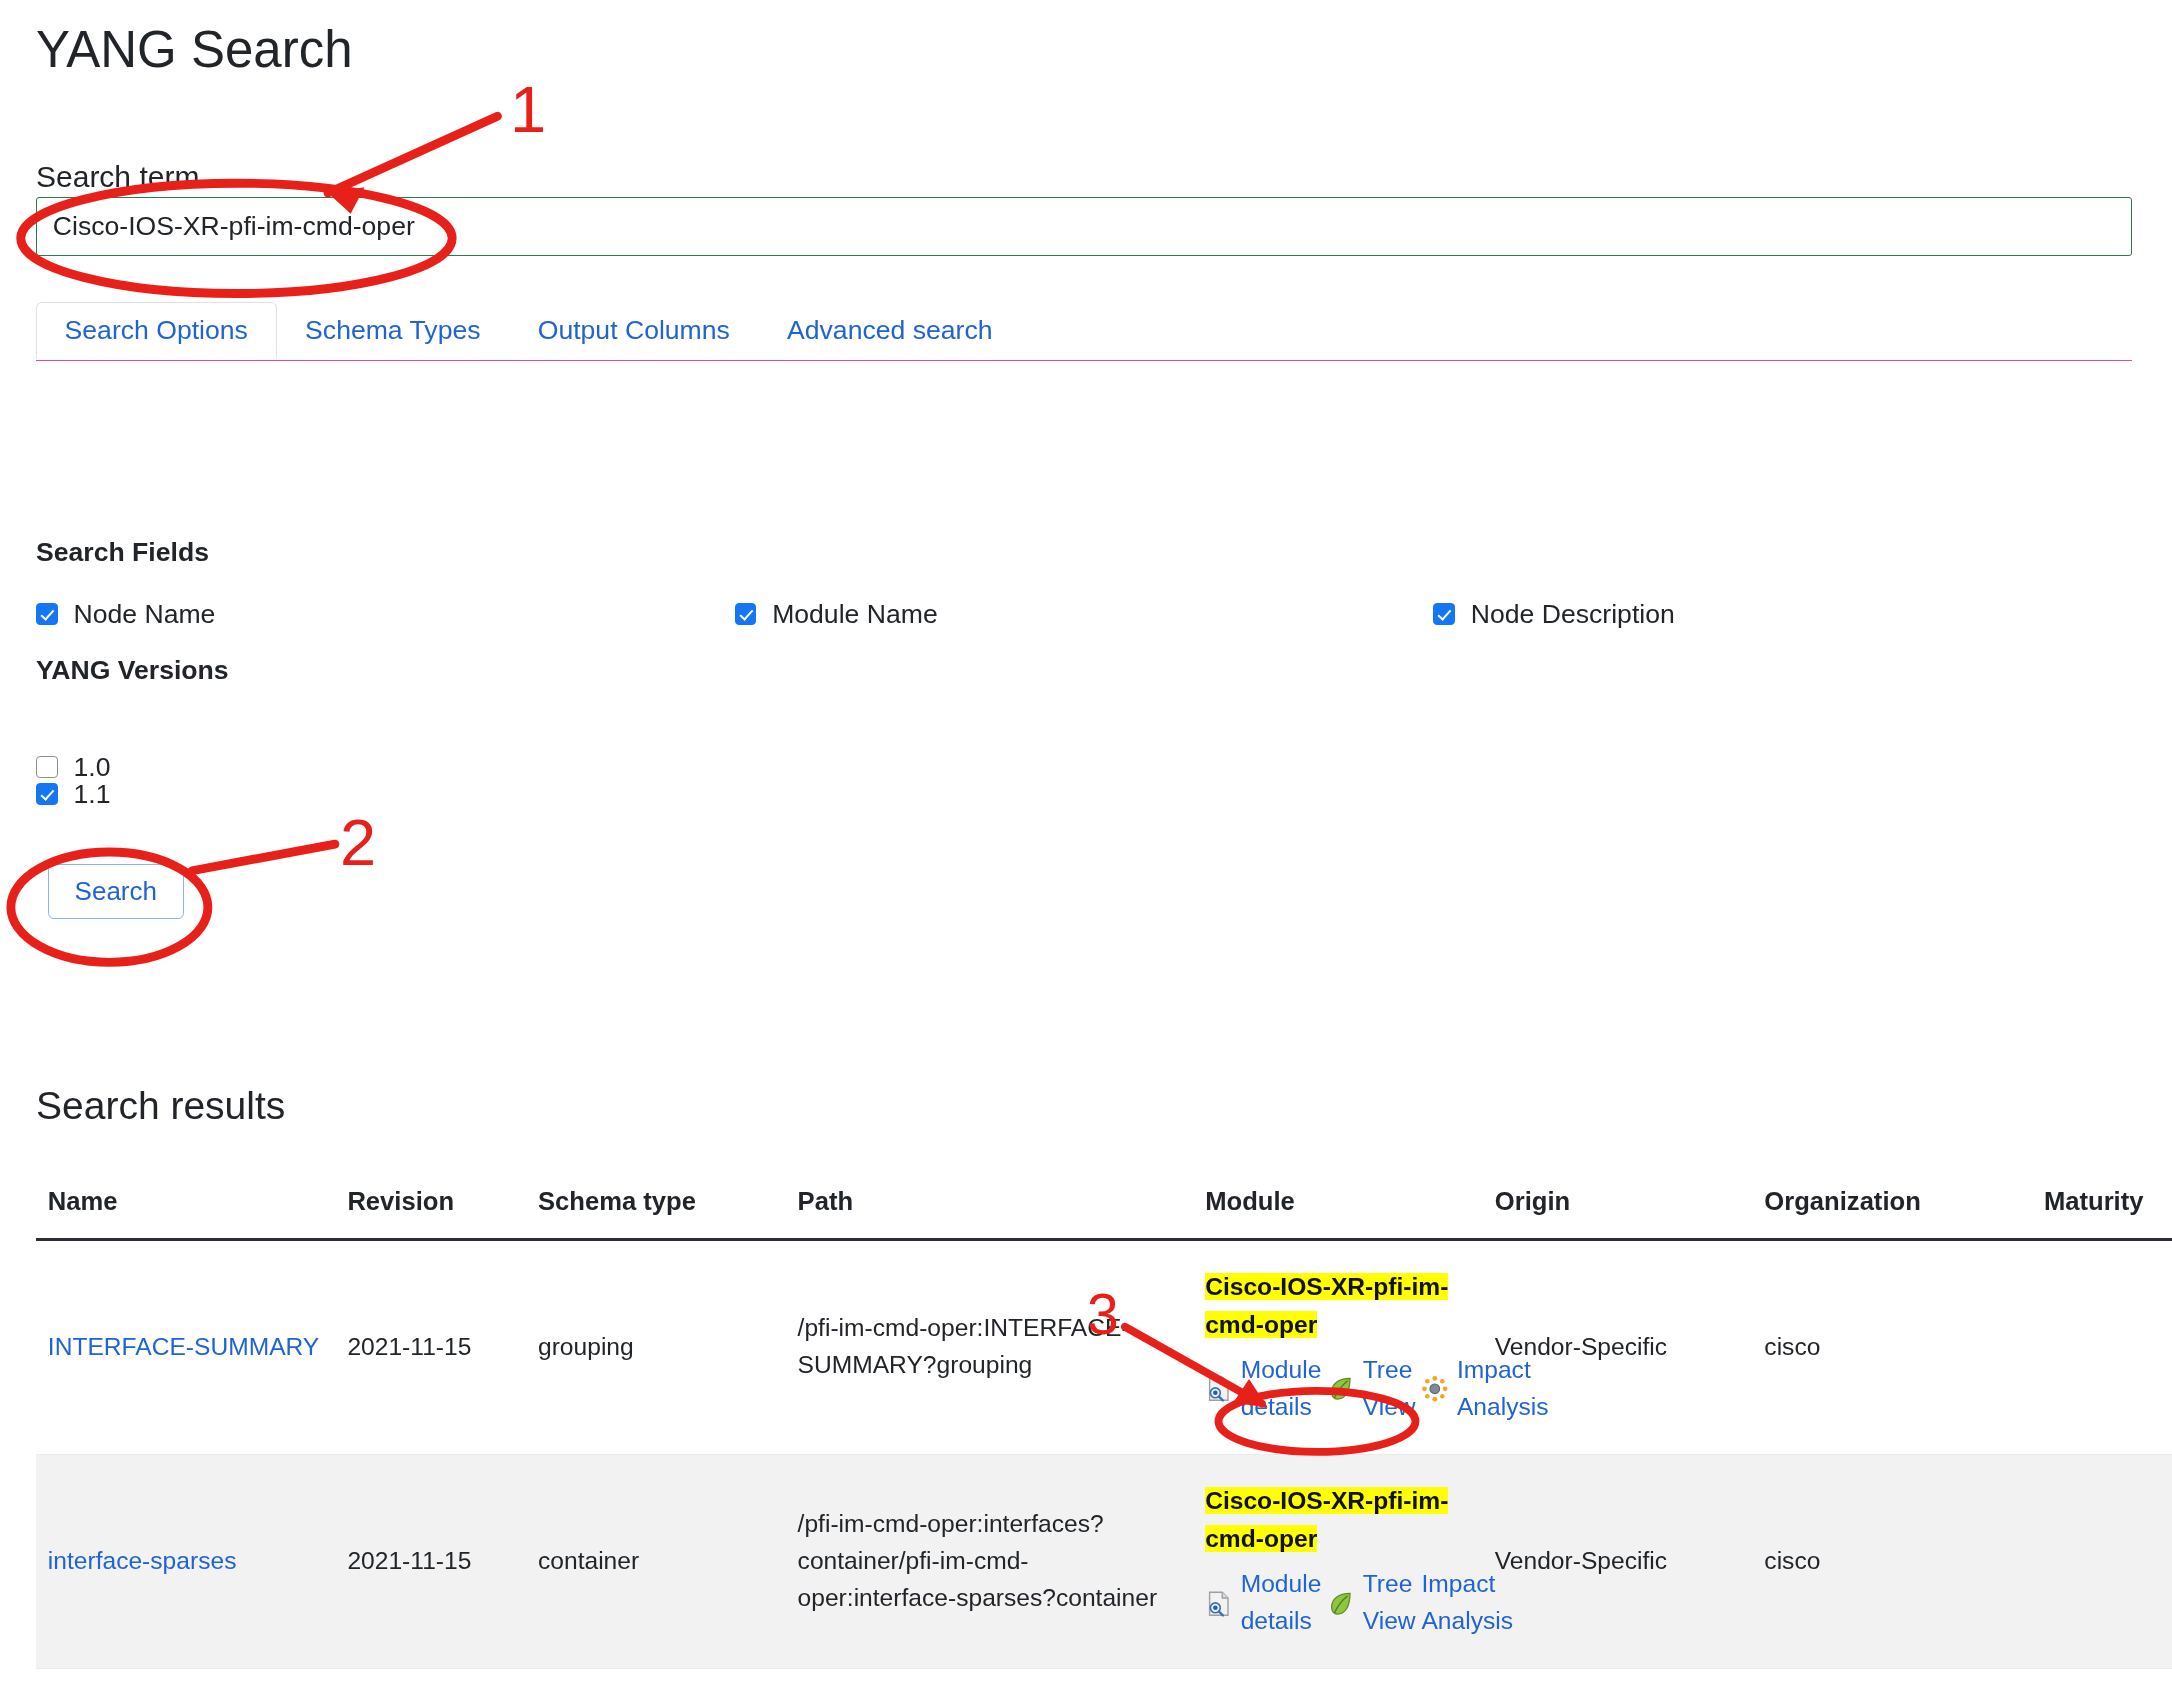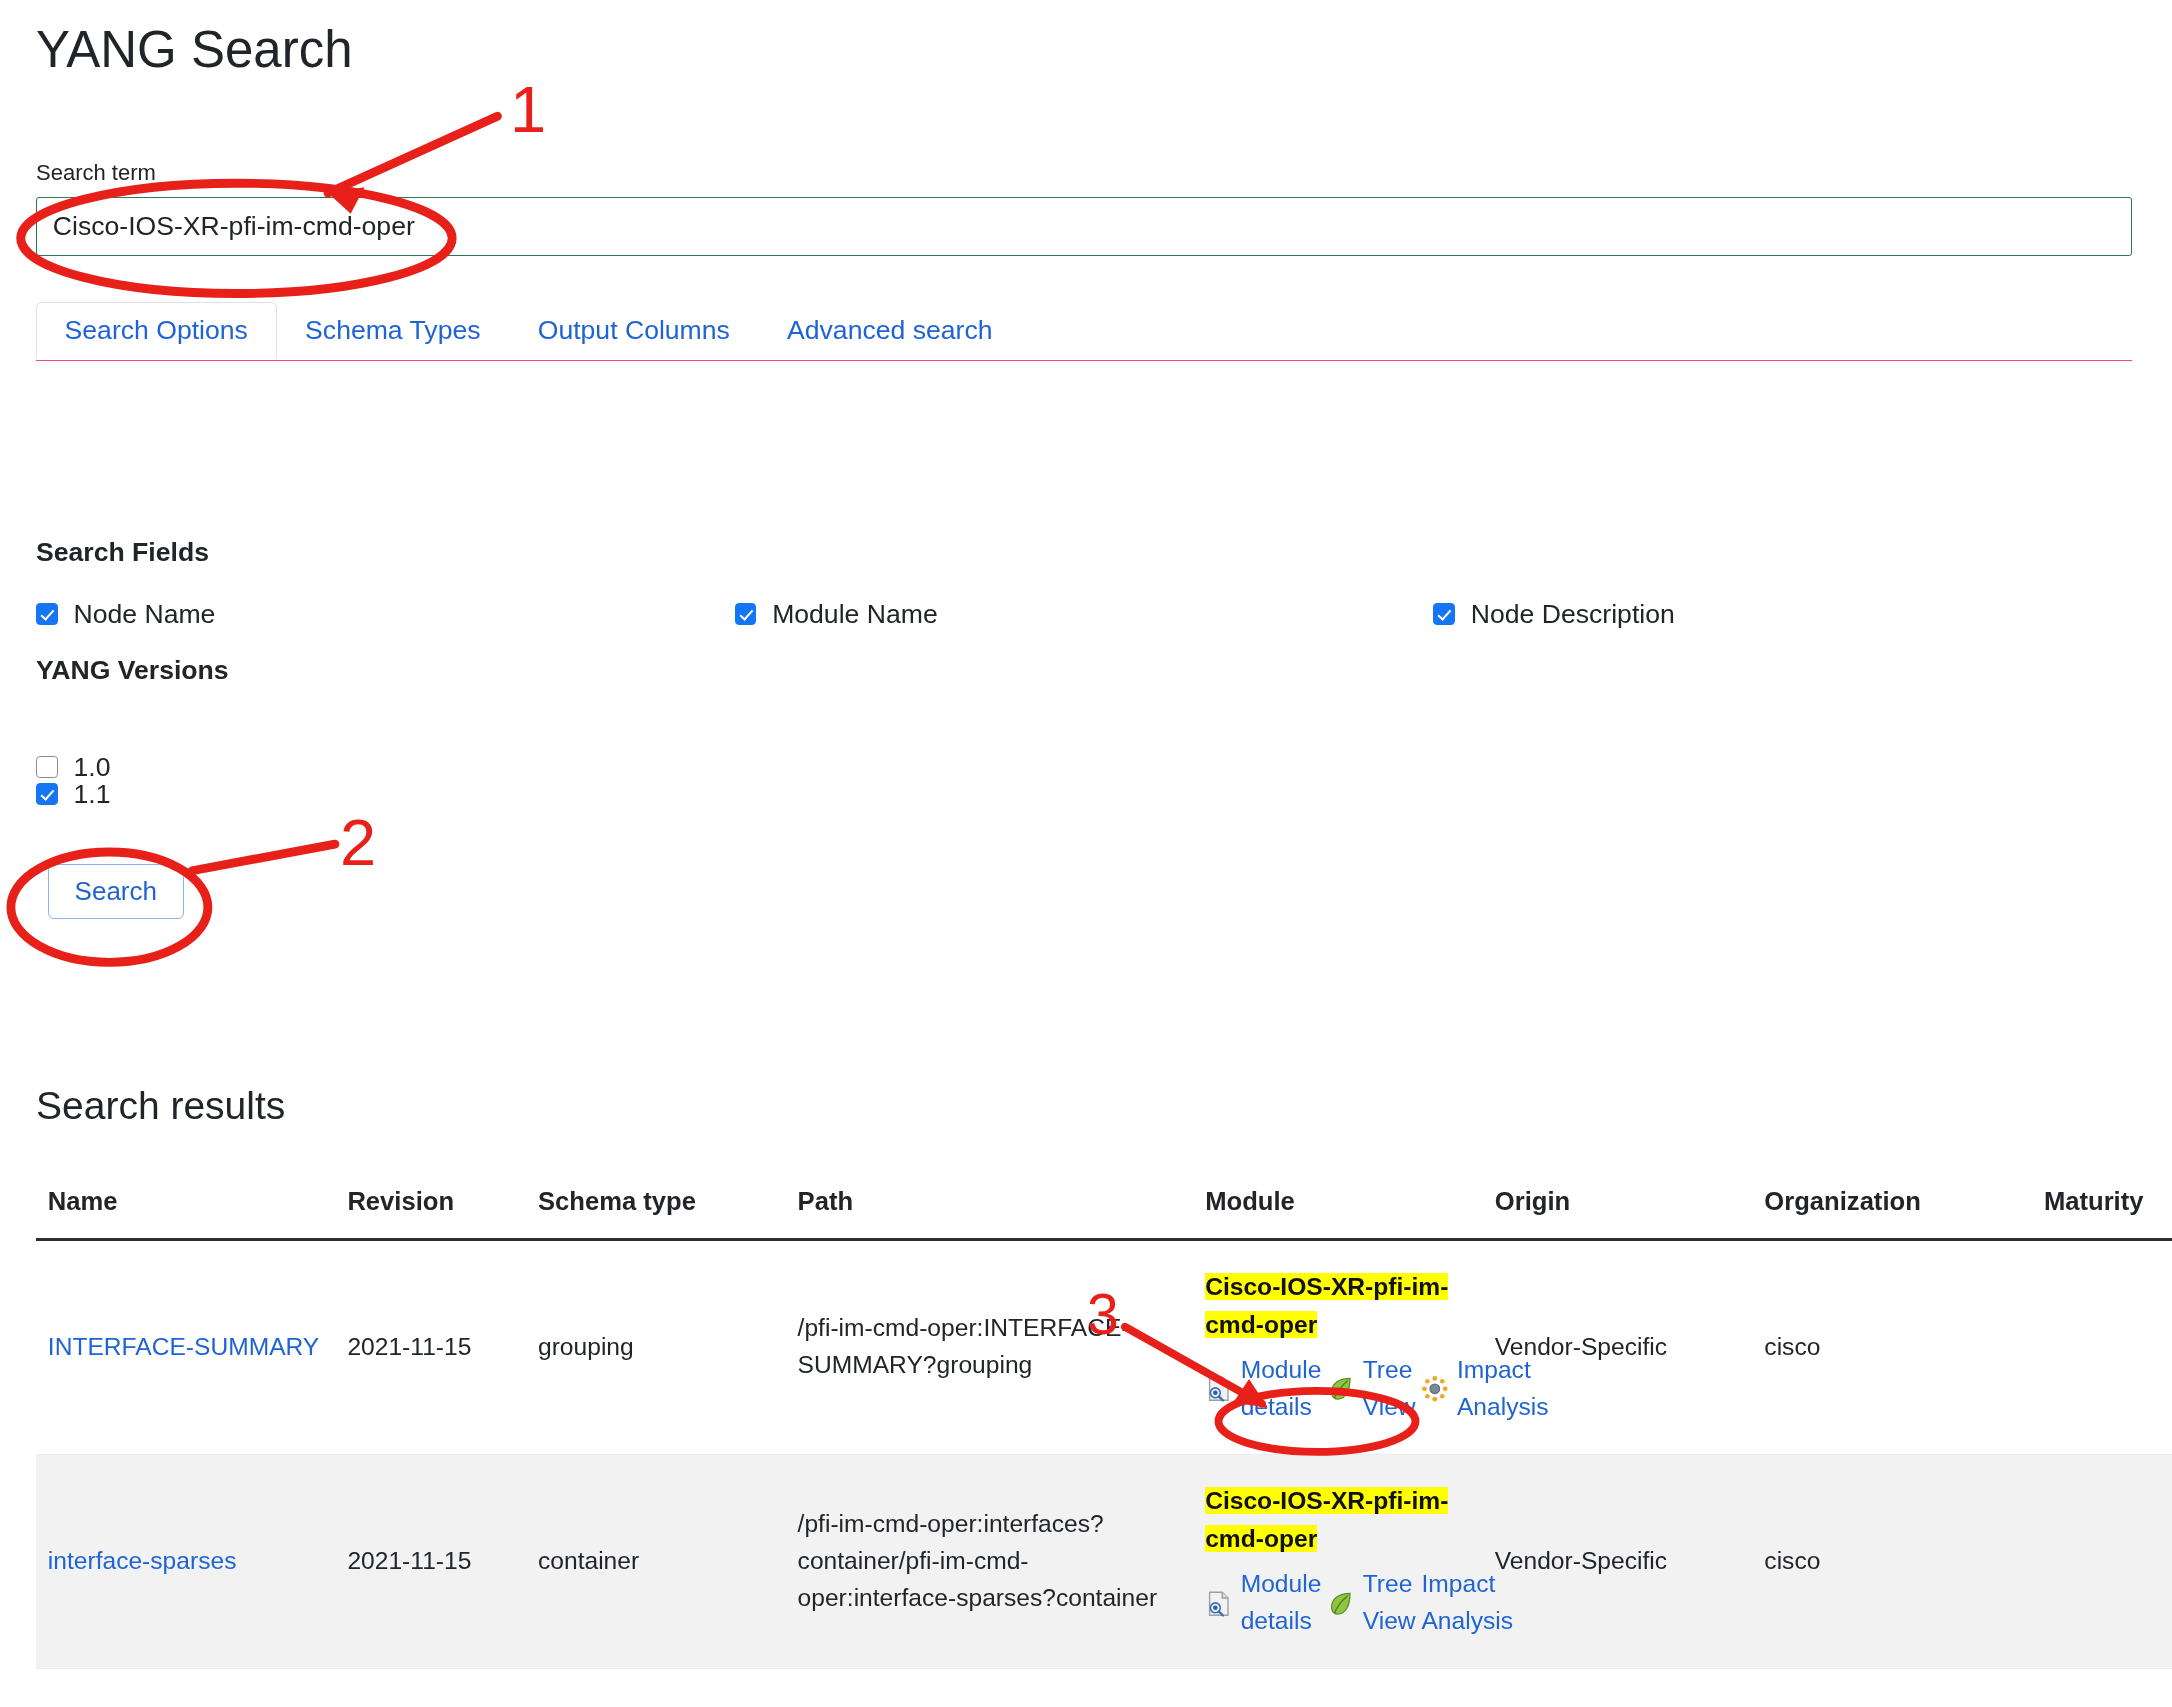--- a/index.html
+++ b/index.html
@@ -33,21 +33,21 @@
     color: #212529;
     letter-spacing: 0px;
     line-height: 1.1;
   }
 
   
   .search-label {
     position: absolute;
     left: 36px;
     top: 160px;
-    font-size: 22px;
+    font-size: 30px;
     color: #212529;
   }
   .search-input {
     position: absolute;
     left: 36px;
     top: 197px;
     width: 2096px;
     height: 59px;
     box-sizing: border-box;
     border: 1px solid #2d7a4f;

